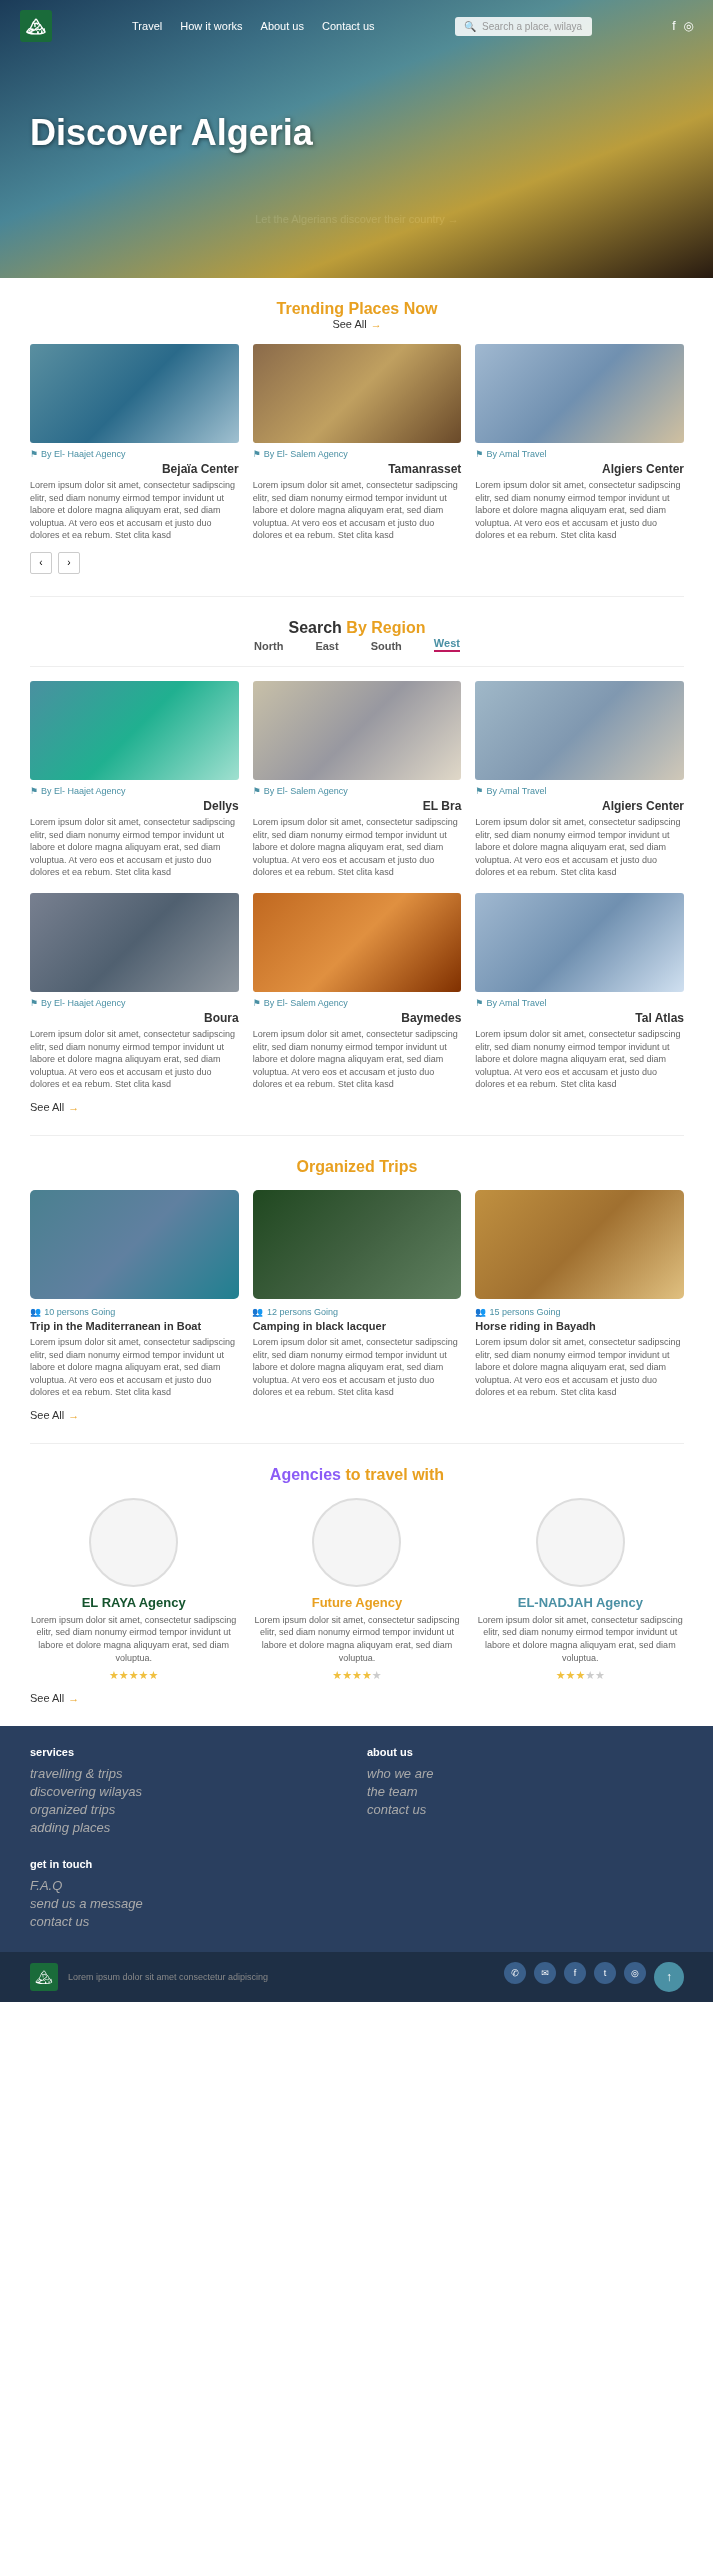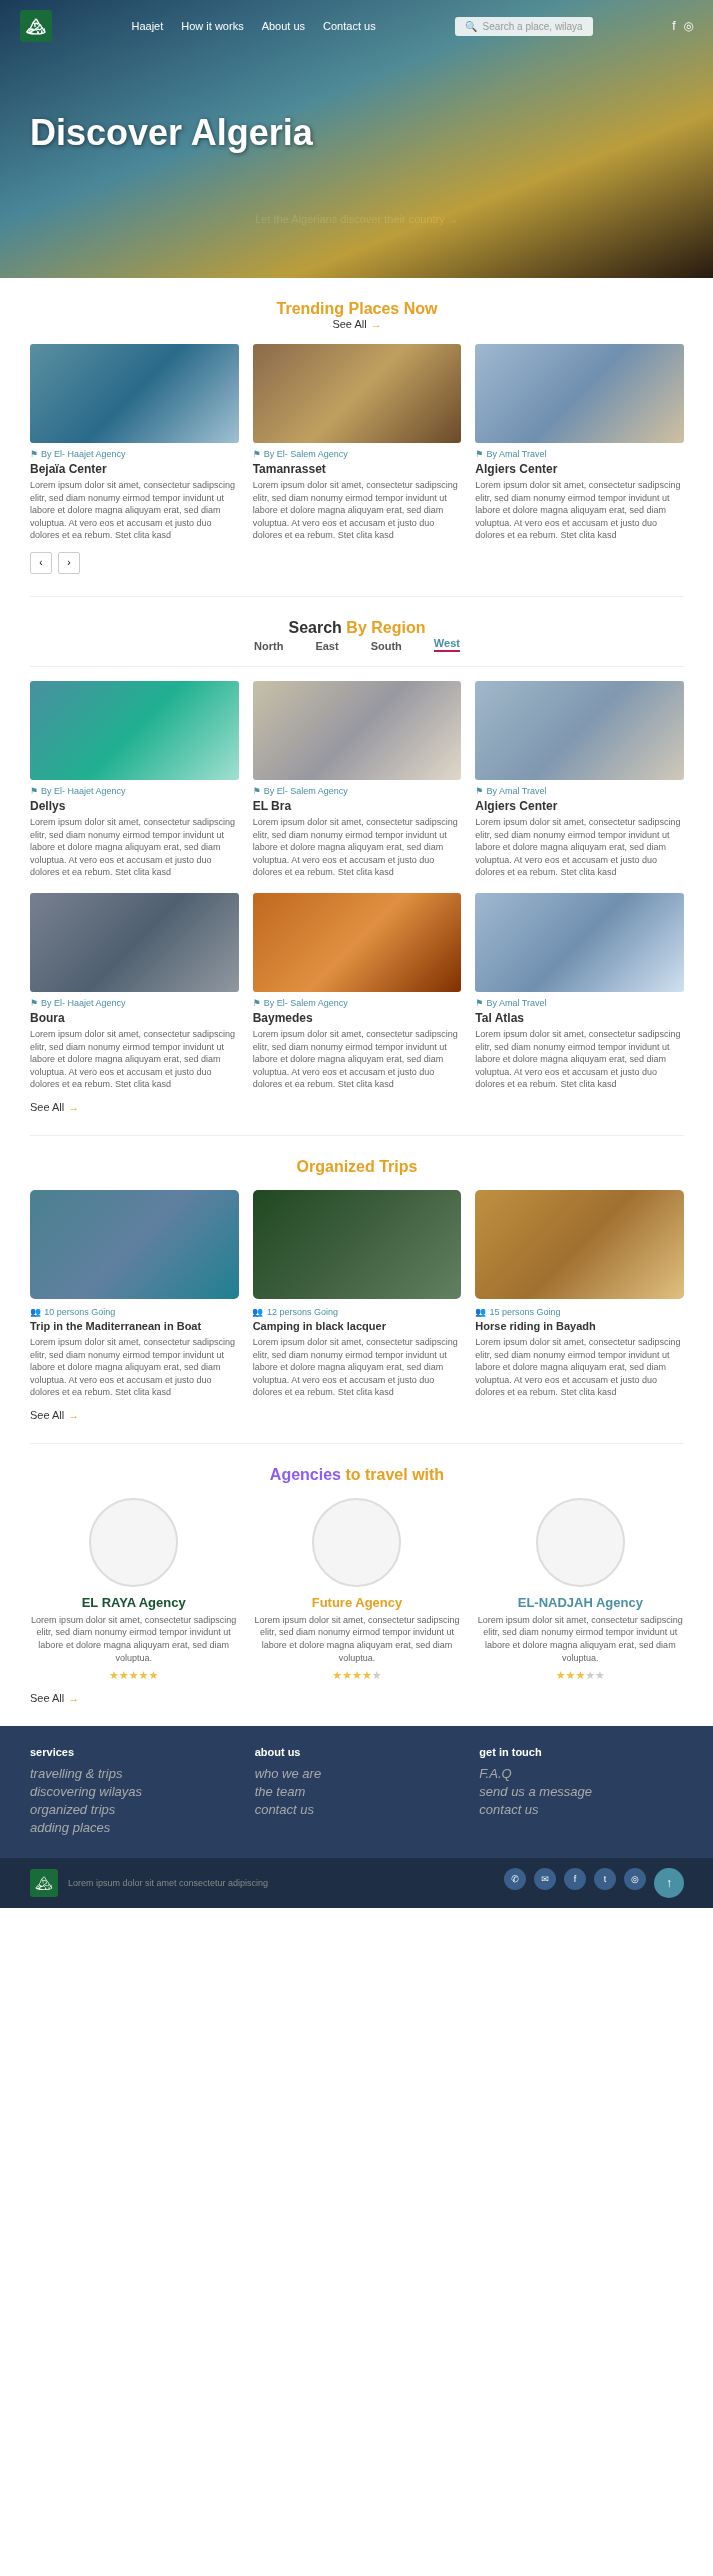--- a/index.html
+++ b/index.html
@@ -71,21 +71,21 @@
     
     .cards-grid { display: grid; grid-template-columns: repeat(3, 1fr); gap: 14px; }
 
     .card { border: none; }
     .card-img-placeholder {
       width: 100%; height: 99px; border-radius: 3px;
       margin-bottom: 6px; display: flex; align-items: center; justify-content: center;
       font-size: 10px; color: #fff;
     }
     .card-agency { font-size: 9px; color: #4a90a4; display: flex; align-items: center; gap: 3px; margin-bottom: 3px; }
-    .card-name { font-size: 12px; font-weight: bold; color: #333; margin-bottom: 3px; }
+    .card-name { font-size: 12px; font-weight: bold; color: #333; margin-bottom: 3px; text-align: right; }
     .card-desc { font-size: 9px; color: #666; line-height: 1.4; }
 
     
     .pagination { display: flex; gap: 6px; margin-top: 10px; }
     .pag-btn {
       width: 22px; height: 22px; border: 1px solid #ccc; background: #fff;
       display: flex; align-items: center; justify-content: center;
       font-size: 10px; cursor: pointer; border-radius: 2px;
     }
 
@@ -116,21 +116,21 @@
     .agency-name { font-size: 13px; font-weight: bold; margin-bottom: 4px; }
     .agency-name.blue { color: #14532d; }
     .agency-name.orange { color: #e8a020; }
     .agency-name.green { color: #4a90a4; }
     .agency-desc { font-size: 9px; color: #666; line-height: 1.4; margin-bottom: 5px; }
     .stars { color: #f0c040; font-size: 11px; }
 
     
     .footer {
       background: #2a3f5f; color: #ccc; padding: 20px 30px;
-      display: grid; grid-template-columns: 1fr 1fr 1fr; gap: 20px;
+      display: grid; grid-template-columns: 1fr 1fr; gap: 20px;
     }
     .footer-section h4 { color: #fff; font-size: 11px; margin-bottom: 8px; }
     .footer-section p, .footer-section a { font-size: 13px; color: #aaa; display: block; margin-bottom: 3px; text-decoration: none; font-style: italic; }
     .footer-bottom {
       background: #1e2f45; color: #888; font-size: 9px;
       text-align: center; padding: 10px 30px;
       display: flex; justify-content: space-between; align-items: center;
     }
     .footer-logo-area { display: flex; align-items: center; gap: 10px; }
     .footer-logo {
@@ -165,21 +165,21 @@
     .section-divider { border: none; border-top: 1px solid #eee; margin: 0 30px; }
   </style>
 </head>
 <body>
 
 <header class="header">
   <div class="header-bg"></div>
   <nav class="nav">
     <div class="logo">🏔</div>
     <div class="nav-links">
-      <a href="#">Haajet</a>
+      <a href="#">Travel</a>
       <a href="#">How it works</a>
       <a href="#">About us</a>
       <a href="#">Contact us</a>
     </div>
     <div class="search-bar">
       <span>🔍</span>
       <span>Search a place, wilaya</span>
     </div>
     <div class="social-icons">
       <span>f</span>

